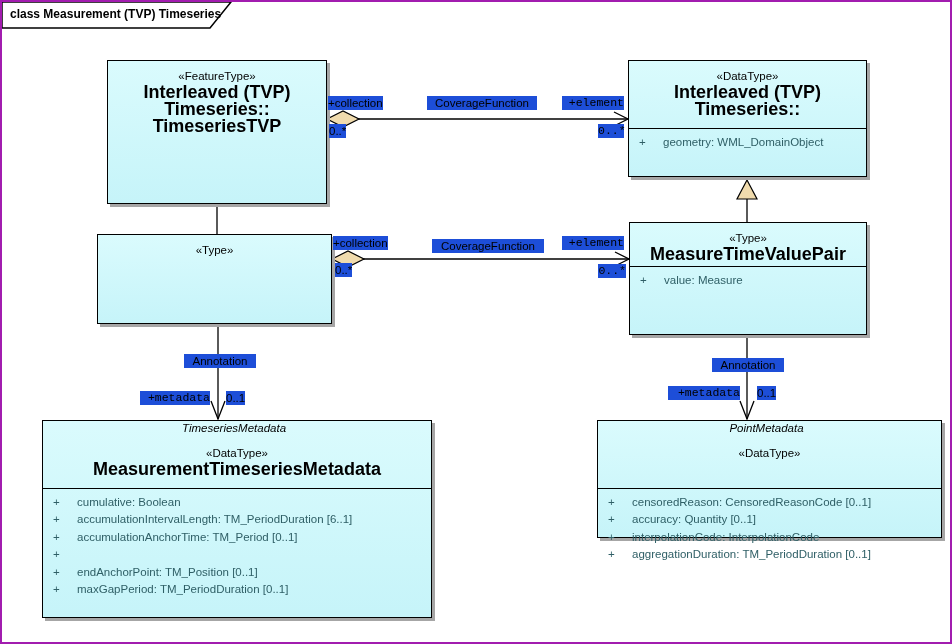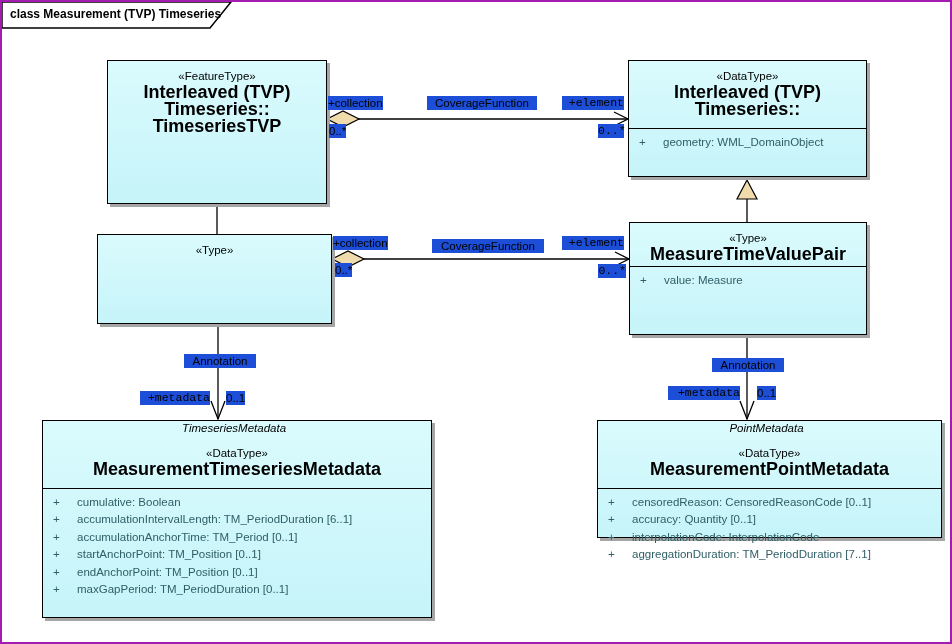--- a/index.html
+++ b/index.html
@@ -117,55 +117,53 @@
         <li>
           <span class="vis">+</span>
           <span>accumulationIntervalLength: TM_PeriodDuration [6..1]</span>
         </li>
         <li>
           <span class="vis">+</span>
           <span>accumulationAnchorTime: TM_Period [0..1]</span>
         </li>
         <li>
           <span class="vis">+</span>
-          <span>startAnchorPoint: TM_Position [0..1]</span>
         </li>
         <li>
           <span class="vis">+</span>
           <span>endAnchorPoint: TM_Position [0..1]</span>
         </li>
         <li>
           <span class="vis">+</span>
           <span>maxGapPeriod: TM_PeriodDuration [0..1]</span>
         </li>
       </ul>
   </div>
 
   <div class="uml-box tagged" style="left:575px;top:418px;width:345px;height:118px;margin-left:20px;">
     <div class="box-header" style="height:67px;padding-top:4px;">
       <div class="tag-line">PointMetadata</div>
       <div class="stereo">«DataType»</div>
-      <div class="cls-name">MeasurementPointMetadata</div>
     </div>
     <ul class="attrs">
         <li>
           <span class="vis">+</span>
           <span>censoredReason: CensoredReasonCode [0..1]</span>
         </li>
         <li>
           <span class="vis">+</span>
           <span>accuracy: Quantity [0..1]</span>
         </li>
         <li>
           <span class="vis">+</span>
           <span>interpolationCode: InterpolationCode</span>
         </li>
         <li>
           <span class="vis">+</span>
-          <span>aggregationDuration: TM_PeriodDuration [7..1]</span>
+          <span>aggregationDuration: TM_PeriodDuration [0..1]</span>
         </li>
       </ul>
   </div>
 
   <div class="edge-label" style="left:326px;top:94px;">+collection</div>
   <div class="edge-label center" style="left:425px;top:94px;width:110px;">CoverageFunction</div>
   <div class="edge-label right" style="left:560px;top:94px;width:62px;">+element</div>
   <div class="edge-label" style="left:327px;top:122px;">0..*</div>
   <div class="edge-label right" style="left:596px;top:122px;width:26px;">0..*</div>
 

